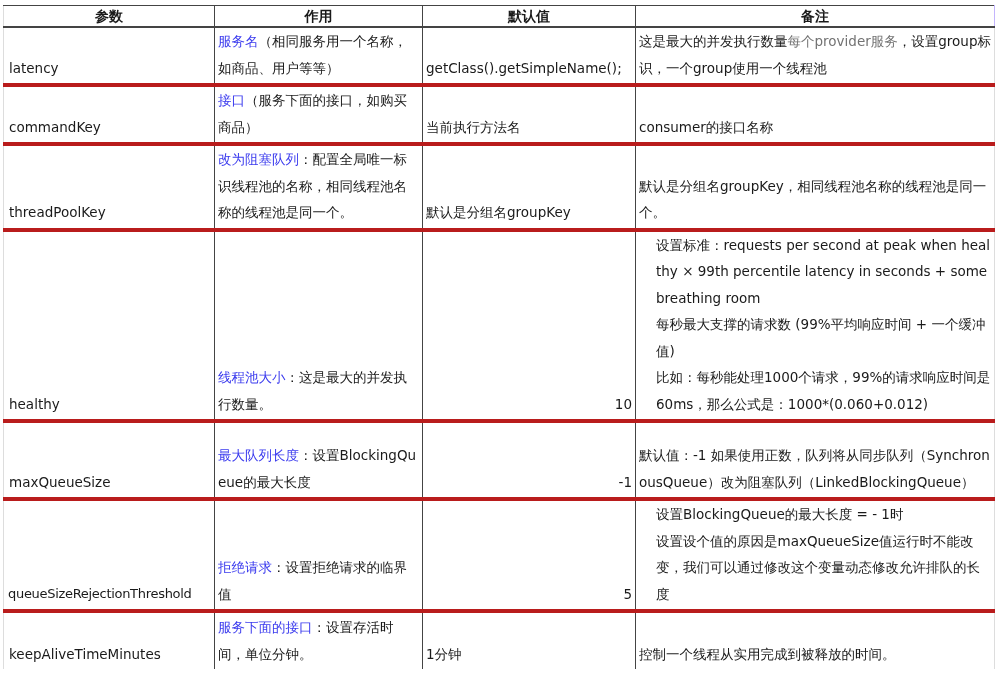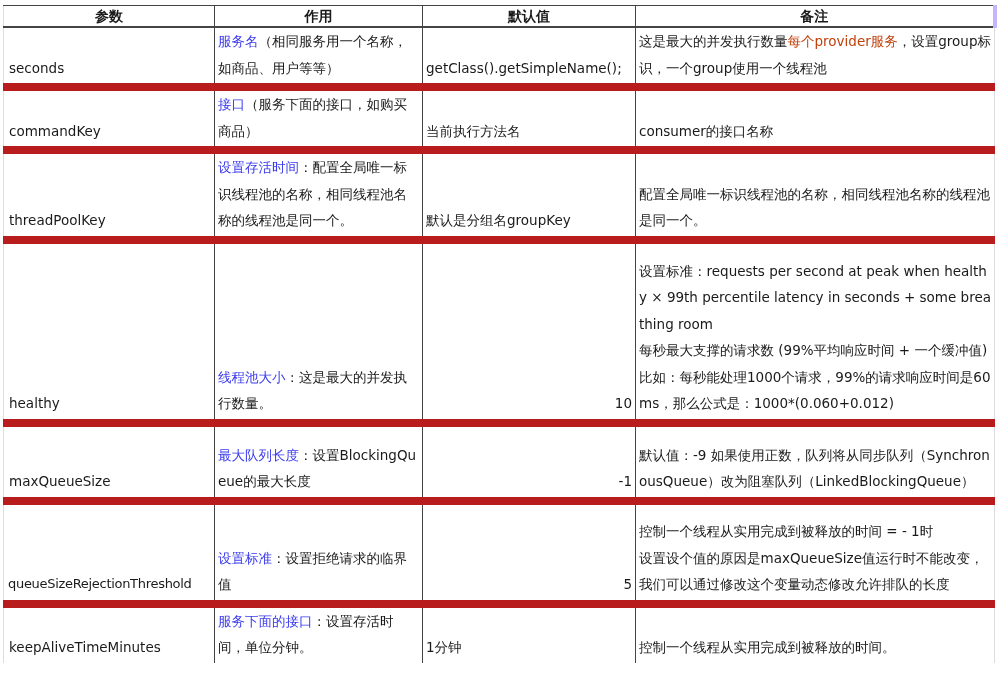--- a/index.html
+++ b/index.html
@@ -24,34 +24,34 @@
   col.c1 { width: 211px; }
   col.c2 { width: 208px; }
   col.c3 { width: 213px; }
   col.c4 { width: 359px; }
   th {
     height: 20px; font-weight: bold; font-size: 14px; text-align: center;
     border: 1px solid #444; border-bottom: 2px solid #444; padding: 0;
     line-height: 20px;
   }
   th:first-child { border-left: 1px solid #ddd; }
-  th:last-child { border-right: 4px solid #c4b5fd; }
+  th:last-child { border-right: 1px solid #c4b5fd; }
   td {
     border-left: 1.5px solid #444; border-right: 1.5px solid #444;
-    border-bottom: 8px solid #b91c1c;
+    border-bottom: 4px solid #b91c1c;
     vertical-align: bottom; padding: 0 3px 2px 3px;
     line-height: 26.5px; word-break: break-all;
   }
   td:first-child { border-left: 1px solid #ddd; padding-left: 5px; }
   td:last-child { border-right: 1px solid #ddd; }
   tr.last td { border-bottom: none; }
   td.num { text-align: right; padding-right: 3px; }
   .hl { color: #3a3aee; }
-  .red { color: #c2410c; }
-  .line { display: block; }
+  .red { color: #737373; }
+  .line { display: block; margin-left: 17px; }
 </style>
 </head>
 <body>
 
 <div class="sheet">
   <table>
     <colgroup>
         <col class="c1">
         <col class="c2">
         <col class="c3">
@@ -61,64 +61,64 @@
       <tr>
         <th>参数</th>
         <th>作用</th>
         <th>默认值</th>
         <th>备注</th>
       </tr>
     </thead>
     <tbody>
 
       <tr style="height:52px">
-        <td>seconds</td>
+        <td>latency</td>
         <td><span class="hl">服务名</span><span>（相同服务用一个名称，如商品、用户等等）</span></td>
         <td>getClass().getSimpleName();</td>
         <td><span>这是最大的并发执行数量</span><span class="red">每个provider服务</span><span>，设置group标识，一个group使用一个线程池</span></td>
       </tr>
 
       <tr style="height:52px">
         <td>commandKey</td>
         <td><span class="hl">接口</span><span>（服务下面的接口，如购买商品）</span></td>
         <td>当前执行方法名</td>
         <td>consumer的接口名称</td>
       </tr>
 
       <tr style="height:77px">
         <td>threadPoolKey</td>
-        <td><span class="hl">设置存活时间</span><span>：配置全局唯一标识线程池的名称，相同线程池名称的线程池是同一个。</span></td>
+        <td><span class="hl">改为阻塞队列</span><span>：配置全局唯一标识线程池的名称，相同线程池名称的线程池是同一个。</span></td>
         <td>默认是分组名groupKey</td>
-        <td>配置全局唯一标识线程池的名称，相同线程池名称的线程池是同一个。</td>
+        <td>默认是分组名groupKey，相同线程池名称的线程池是同一个。</td>
       </tr>
 
       <tr style="height:183px">
         <td>healthy</td>
         <td><span class="hl">线程池大小</span><span>：这是最大的并发执行数量。</span></td>
         <td class="num">10</td>
         <td>
           <span class="line">设置标准：requests per second at peak when healthy × 99th percentile latency in seconds + some breathing room</span>
           <span class="line">每秒最大支撑的请求数 (99%平均响应时间 + 一个缓冲值)</span>
           <span class="line">比如：每秒能处理1000个请求，99%的请求响应时间是60ms，那么公式是：1000*(0.060+0.012)</span>
         </td>
       </tr>
 
       <tr style="height:78px">
         <td>maxQueueSize</td>
         <td><span class="hl">最大队列长度</span><span>：设置BlockingQueue的最大长度</span></td>
         <td class="num">-1</td>
-        <td>默认值：-9 如果使用正数，队列将从同步队列（SynchronousQueue）改为阻塞队列（LinkedBlockingQueue）</td>
+        <td>默认值：-1 如果使用正数，队列将从同步队列（SynchronousQueue）改为阻塞队列（LinkedBlockingQueue）</td>
       </tr>
 
       <tr style="height:103px">
         <td style="font-size:13px; letter-spacing:-0.3px; padding-left:4px;">queueSizeRejectionThreshold</td>
-        <td><span class="hl">设置标准</span><span>：设置拒绝请求的临界值</span></td>
+        <td><span class="hl">拒绝请求</span><span>：设置拒绝请求的临界值</span></td>
         <td class="num">5</td>
         <td>
-          <span class="line">控制一个线程从实用完成到被释放的时间 = - 1时</span>
+          <span class="line">设置BlockingQueue的最大长度 = - 1时</span>
           <span class="line">设置设个值的原因是maxQueueSize值运行时不能改变，我们可以通过修改这个变量动态修改允许排队的长度</span>
         </td>
       </tr>
 
       <tr class="last" style="height:58px">
         <td>keepAliveTimeMinutes</td>
         <td><span class="hl">服务下面的接口</span><span>：设置存活时间，单位分钟。</span></td>
         <td>1分钟</td>
         <td>控制一个线程从实用完成到被释放的时间。</td>
       </tr>

